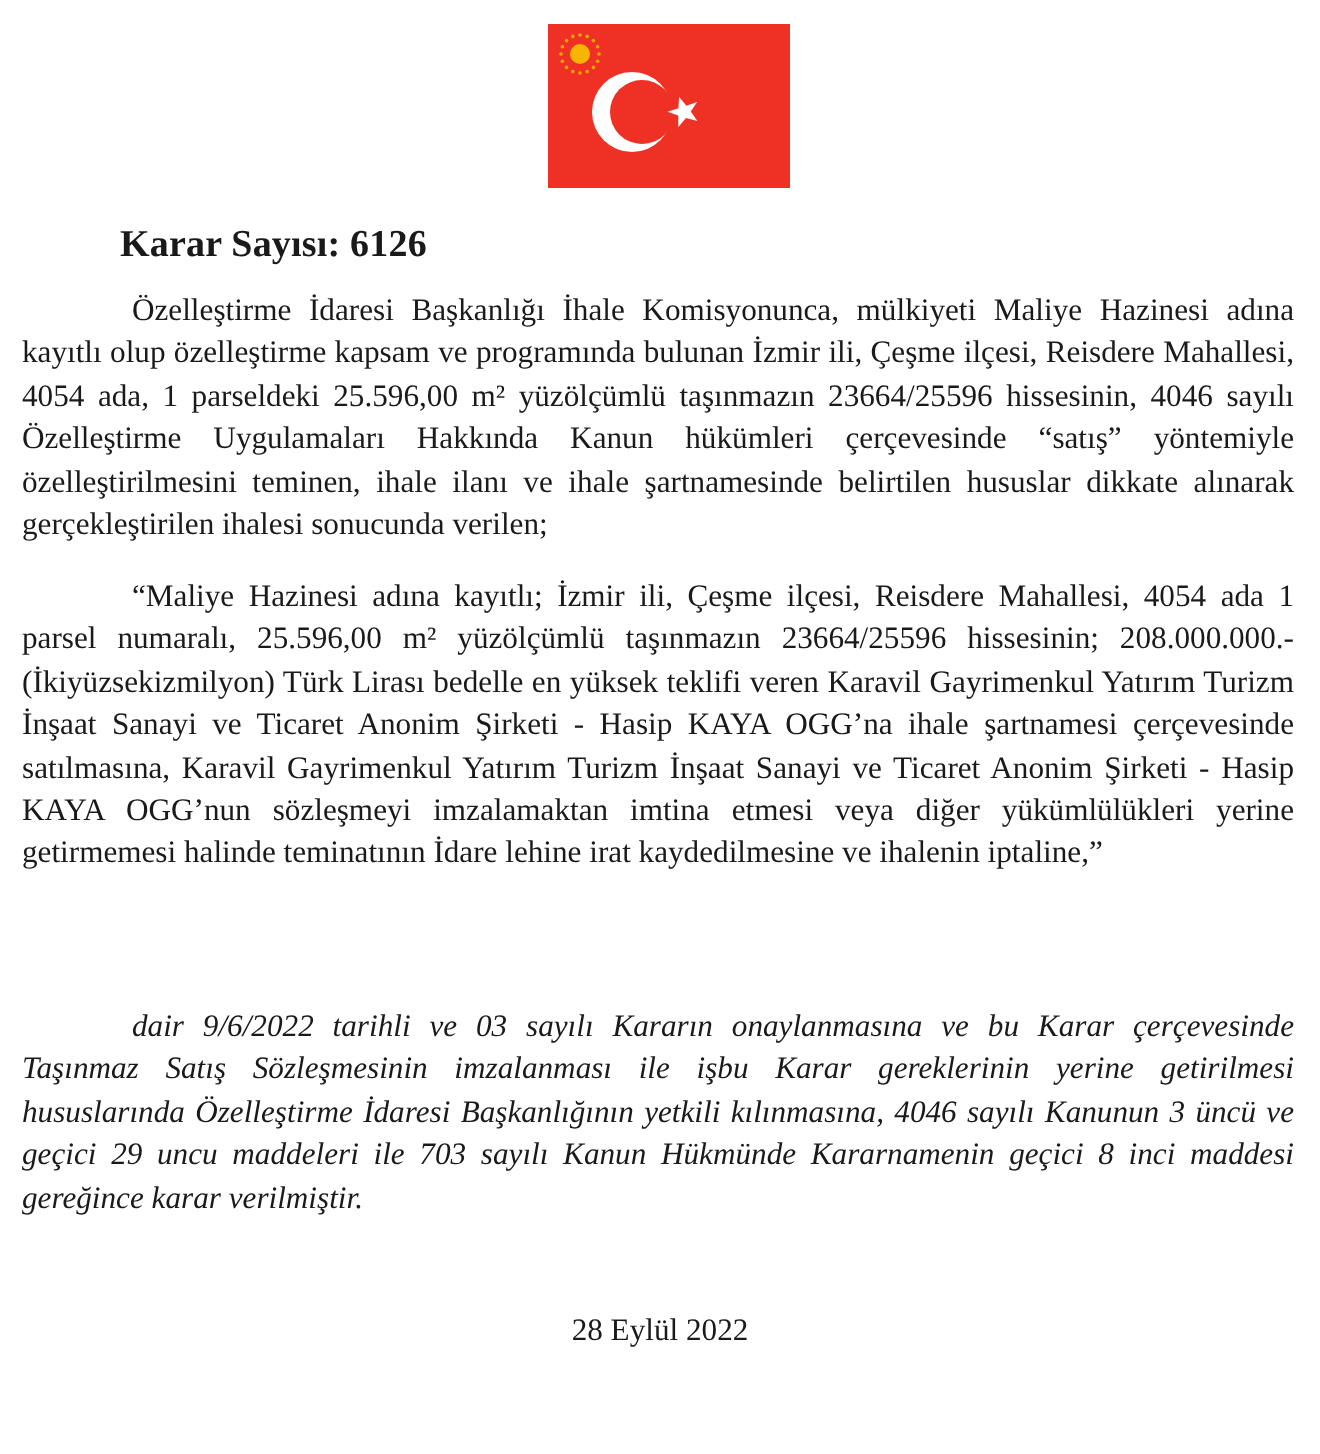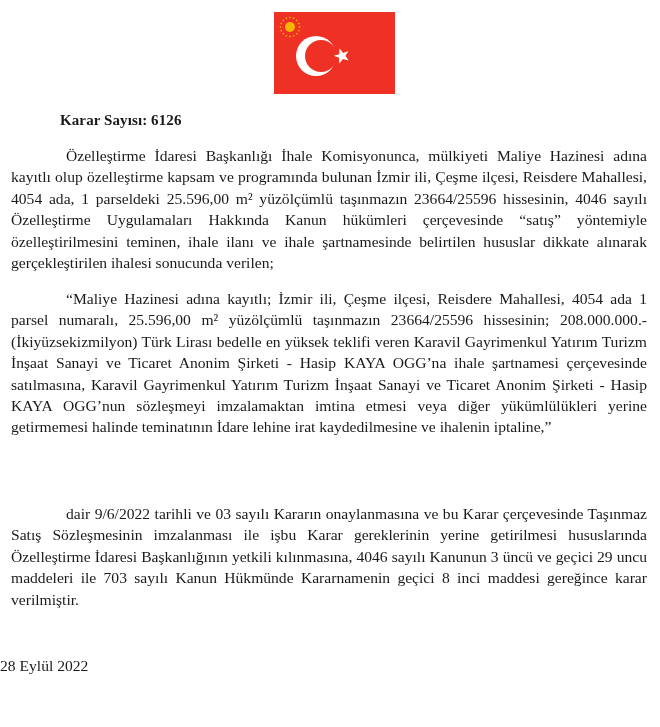--- a/index.html
+++ b/index.html
@@ -21,46 +21,47 @@
       top: 12px;
       width: 121px;
       height: 82px;
     }
     .flag-wrap svg { display: block; width: 100%; height: 100%; }
 
     .doc-title {
       position: absolute;
       left: 60px;
       top: 112px;
-      font-size: 15px;
+      font-size: 19px;
       font-weight: bold;
       margin: 0;
       letter-spacing: 0.1px;
     }
 
     .para {
       position: absolute;
       left: 11px;
       width: 636px;
       margin: 0;
       font-size: 15.6px;
       line-height: 21.4px;
       text-align: justify;
       text-indent: 55px;
       hyphens: none;
     }
     #p1 { top: 145px; }
     #p2 { top: 288px; }
-    #p3 { top: 503px; }
+    #p3 { top: 503px; font-style: italic; }
 
     .date-line {
       position: absolute;
       left: 0;
       width: 660px;
       top: 657px;
+      text-align: center;
       font-size: 15.6px;
       margin: 0;
     }
   </style>
 </head>
 <body>
 
 <div class="flag-wrap">
   <svg viewBox="0 0 121 82" xmlns="http://www.w3.org/2000/svg">
     <rect x="0" y="0" width="121" height="82" fill="#ee3124"></rect>

